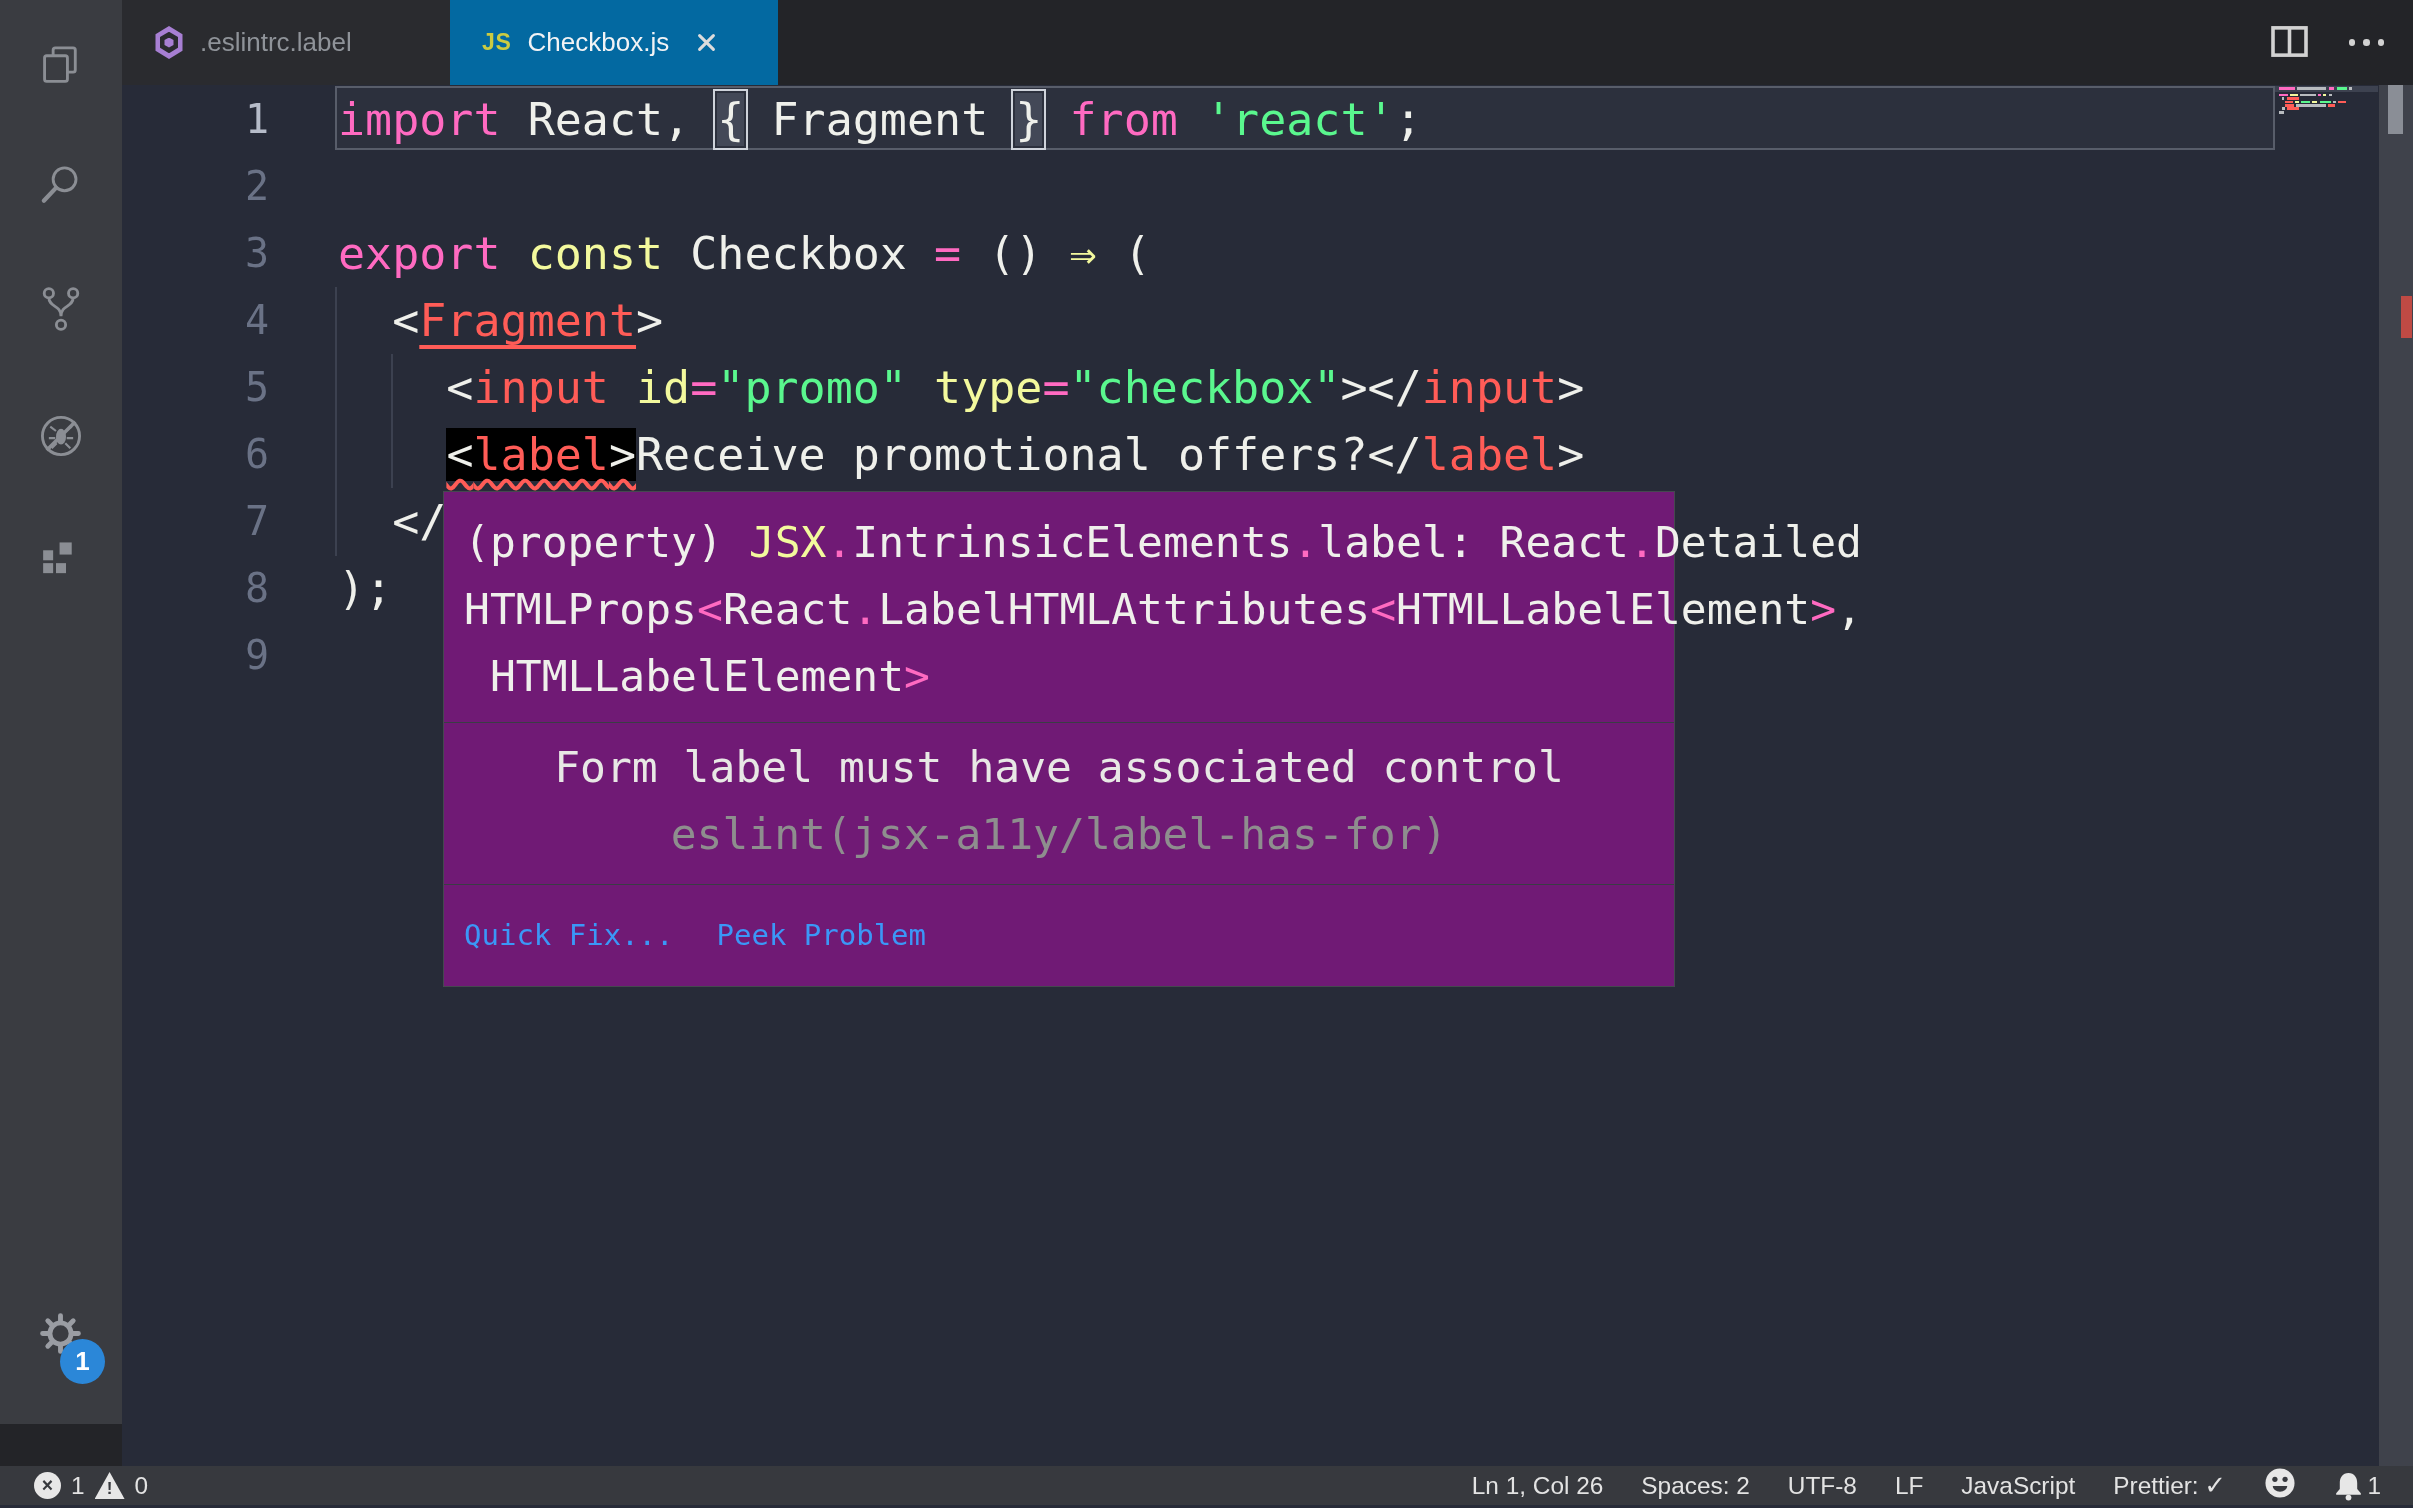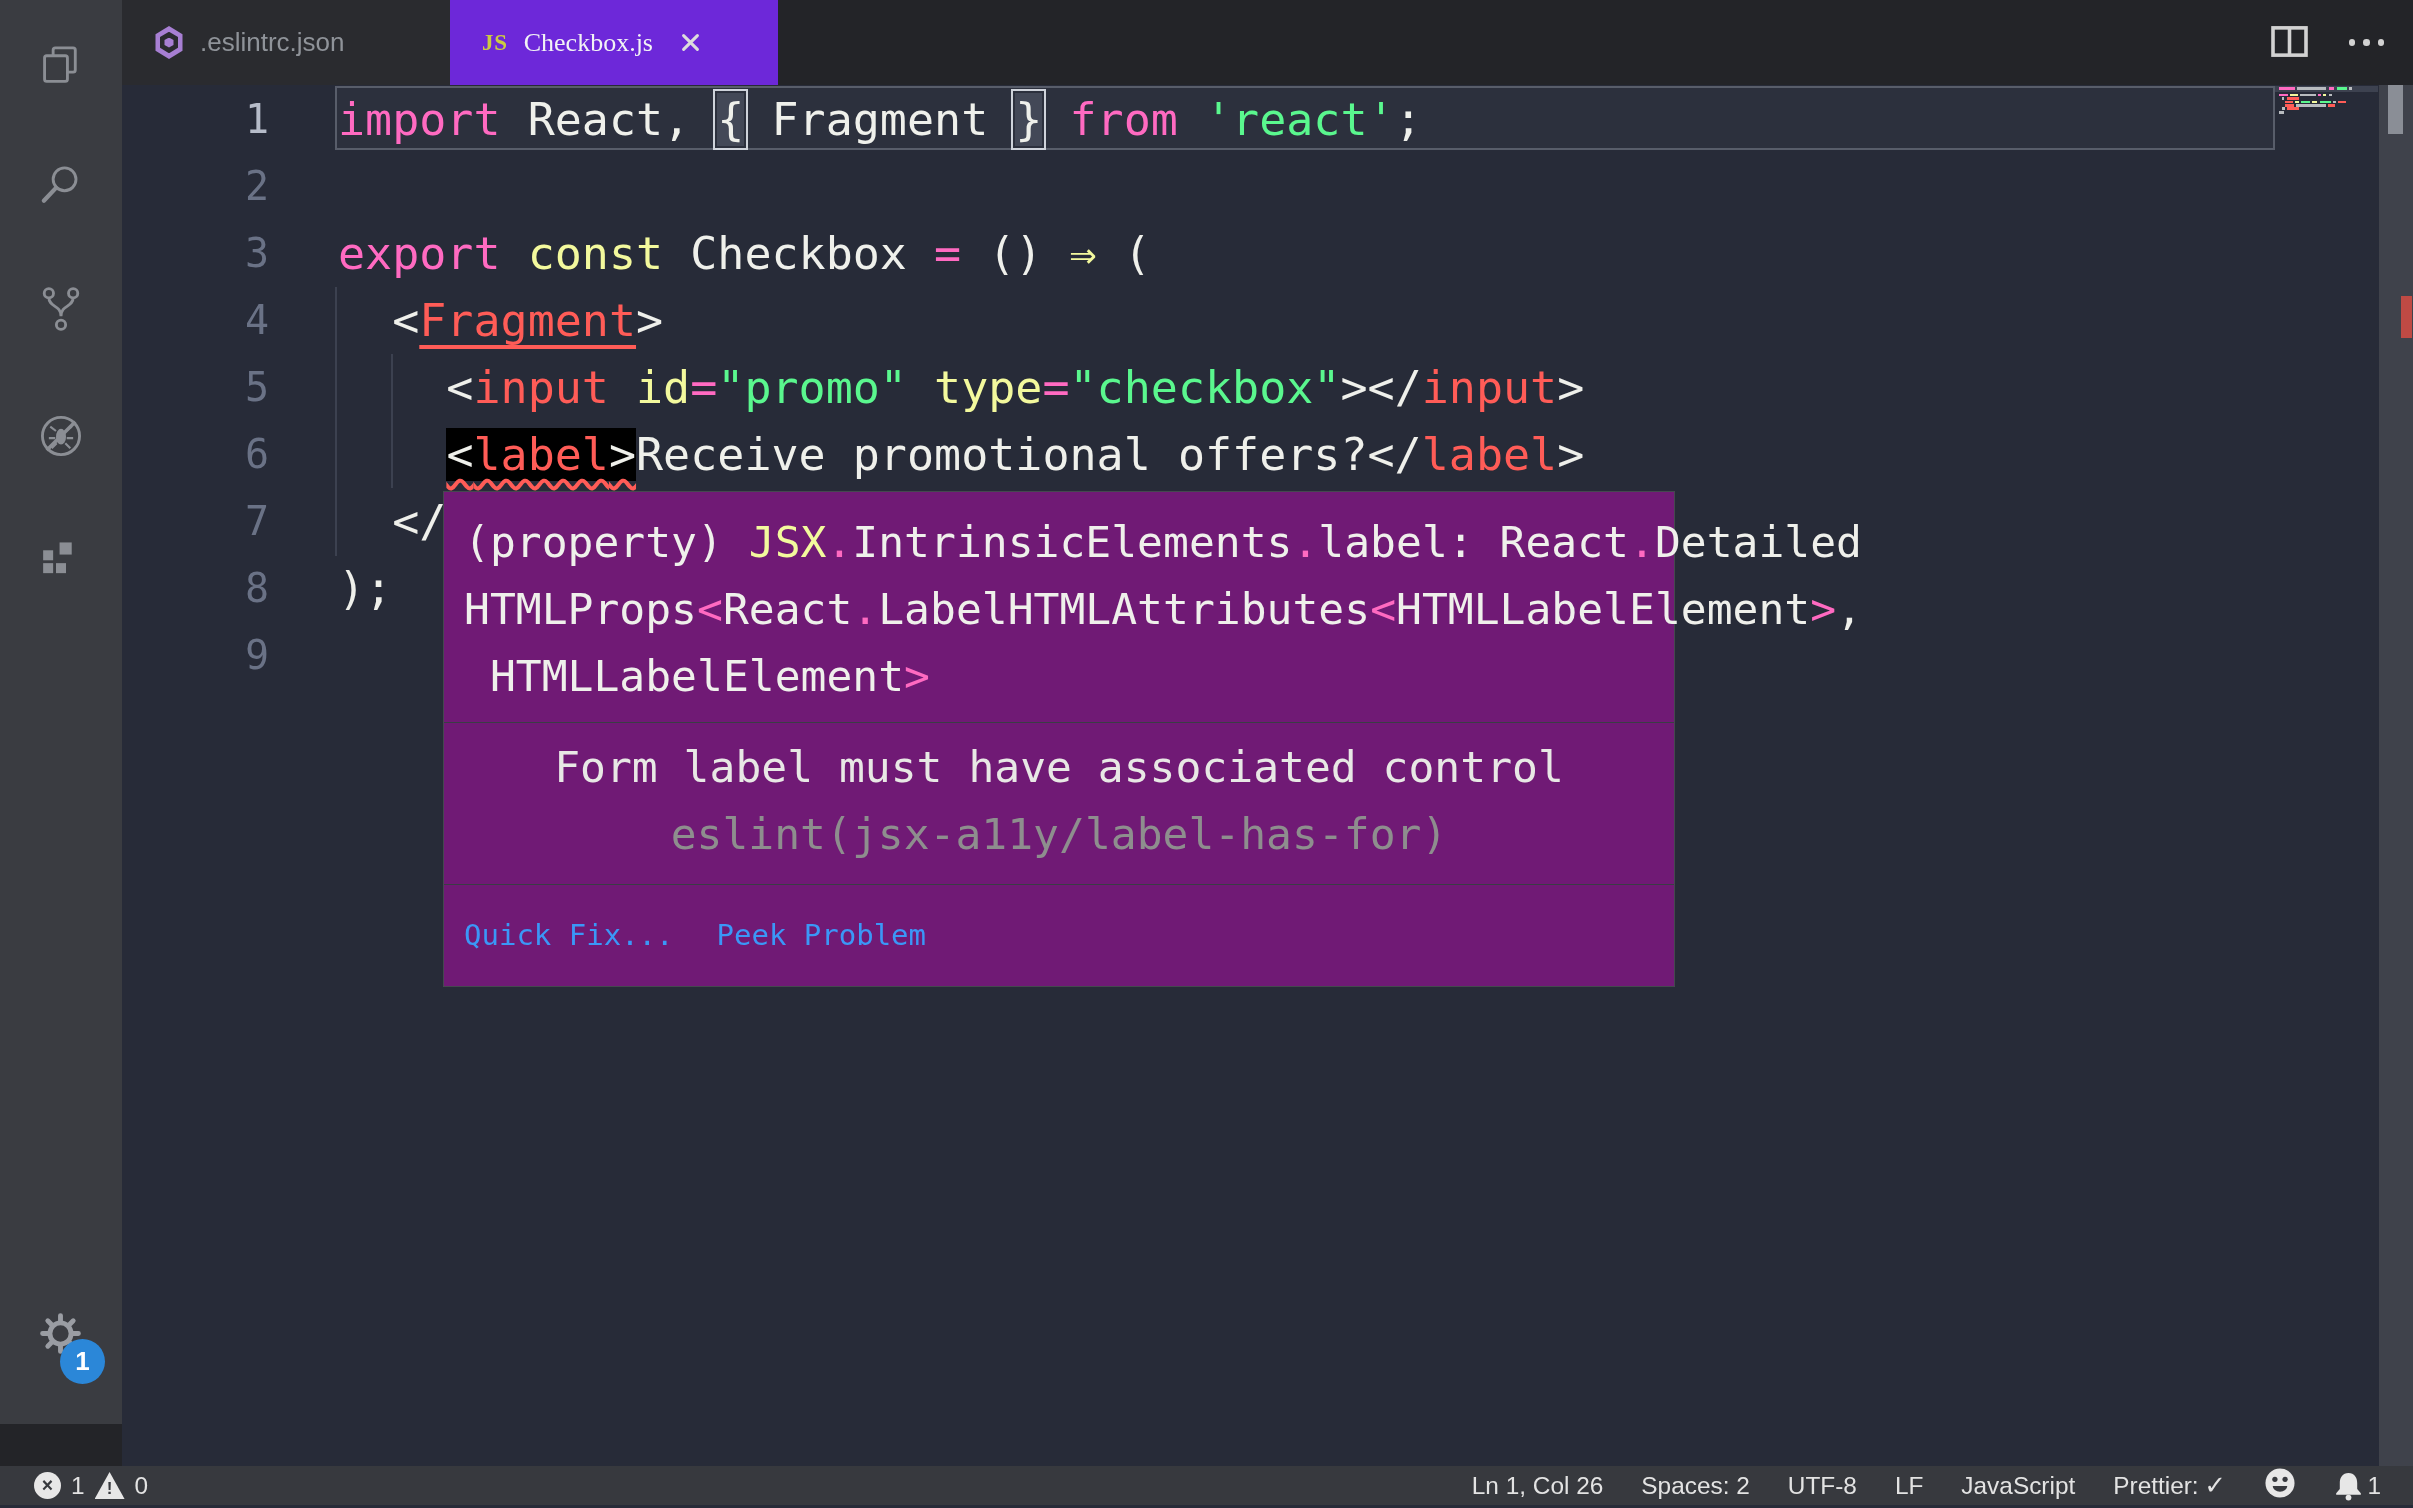--- a/index.html
+++ b/index.html
@@ -18,21 +18,21 @@
   .ab-badge { position:absolute; left:60px; top:34px; width:45px; height:45px;
               border-radius:50%; background:#2b87d8; color:#fff; font-size:26px; font-weight:bold;
               display:flex; align-items:center; justify-content:center; }
 
   
   .tabbar { position:absolute; left:122px; top:0; right:0; height:85px;
             background:#232428; display:flex; }
   .tab { height:85px; display:flex; align-items:center; padding:0 32px; gap:16px;
          font-size:26px; cursor:pointer; }
   .tab.inactive { background:#2a2b2f; color:#8f9399; width:328px; }
-  .tab.active   { background:#6d28d9; color:#f2f3f5; width:328px;font-family:Liberation Serif, serif; }
+  .tab.active   { background:#0369a1; color:#f2f3f5; width:328px; }
   .tab-close { margin-left:10px; display:flex; align-items:center; }
   .eslint-hex { position:relative; width:30px; height:33px;
                 clip-path:polygon(50% 0,95% 25%,95% 75%,50% 100%,5% 75%,5% 25%);
                 background:#a77fd3; }
   .eslint-hex .in { position:absolute; left:5px; top:5.7px; width:20px; height:21.5px;
                 clip-path:polygon(50% 0,95% 25%,95% 75%,50% 100%,5% 75%,5% 25%);
                 background:#2a2b2f; }
   .eslint-hex .core { position:absolute; left:10px; top:11.5px; width:10px; height:10px;
                 clip-path:polygon(50% 0,95% 25%,95% 75%,50% 100%,5% 75%,5% 25%);
                 background:#a77fd3; }
@@ -155,21 +155,21 @@
       <div class="ab-badge">1</div>
     </div>
   </div>
 
   <div class="tabbar">
     <div class="tab inactive">
       <span class="eslint-hex">
           <span class="in"></span>
           <span class="core"></span>
         </span>
-      <span>.eslintrc.json</span>
+      <span>.eslintrc.label</span>
     </div>
     <div class="tab active">
       <span class="js-icon">JS</span>
       <span>Checkbox.js</span>
       <span class="tab-close">
         <svg width="23" height="23" viewBox="0 0 30 30">
             <path d="M6 6 L24 24 M24 6 L6 24" stroke="#dcdcdc" stroke-width="4" stroke-linecap="round"></path>
           </svg>
       </span>
     </div>

